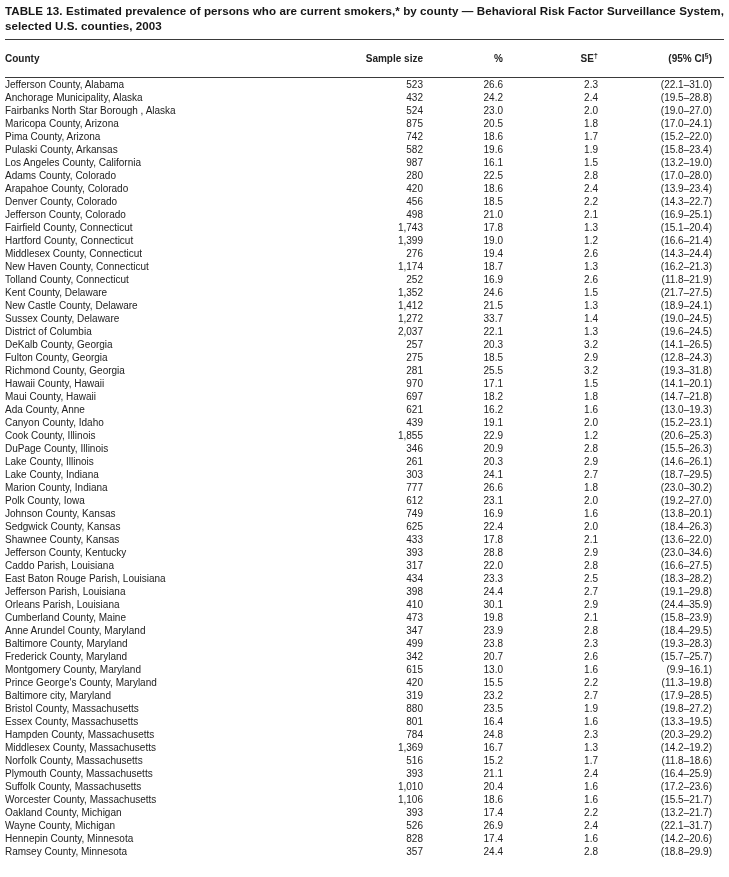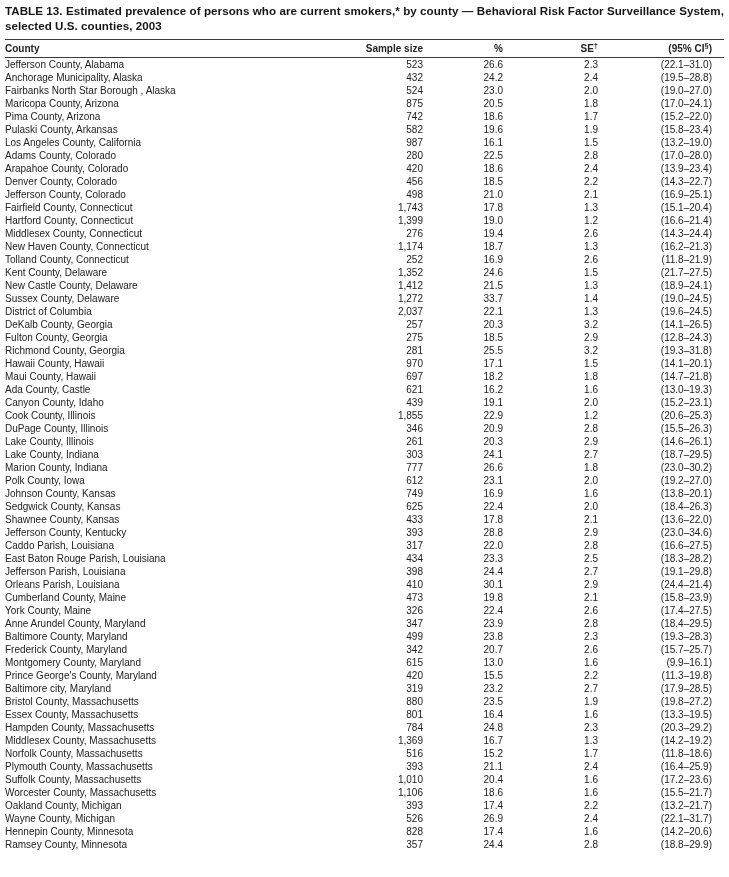--- a/index.html
+++ b/index.html
@@ -32,21 +32,21 @@
   col.c-se     { width: 95px; }
   col.c-ci     { width: 126px; }
   thead tr {
     border-top: 1.8px solid #3a3a3a;
     border-bottom: 1.5px solid #3a3a3a;
   }
   th {
     font-size: 10px;
     font-weight: bold;
     color: #222;
-    padding: 3px 0;
+    padding: 13px 0;
     white-space: nowrap;
   }
   th sup { font-size: 7.5px; line-height: 0; }
   td {
     font-size: 10px;
     height: 13px;
     line-height: 13px;
     padding: 0;
     white-space: nowrap;
     overflow: hidden;
@@ -249,21 +249,21 @@
           <td>(14.1–20.1)</td>
         </tr>
         <tr>
           <td>Maui County, Hawaii</td>
           <td>697</td>
           <td>18.2</td>
           <td>1.8</td>
           <td>(14.7–21.8)</td>
         </tr>
         <tr>
-          <td>Ada County, Castle</td>
+          <td>Ada County, Anne</td>
           <td>621</td>
           <td>16.2</td>
           <td>1.6</td>
           <td>(13.0–19.3)</td>
         </tr>
         <tr>
           <td>Canyon County, Idaho</td>
           <td>439</td>
           <td>19.1</td>
           <td>2.0</td>
@@ -358,37 +358,30 @@
           <td>398</td>
           <td>24.4</td>
           <td>2.7</td>
           <td>(19.1–29.8)</td>
         </tr>
         <tr>
           <td>Orleans Parish, Louisiana</td>
           <td>410</td>
           <td>30.1</td>
           <td>2.9</td>
-          <td>(24.4–21.4)</td>
+          <td>(24.4–35.9)</td>
         </tr>
         <tr>
           <td>Cumberland County, Maine</td>
           <td>473</td>
           <td>19.8</td>
           <td>2.1</td>
           <td>(15.8–23.9)</td>
         </tr>
         <tr>
-          <td>York County, Maine</td>
-          <td>326</td>
-          <td>22.4</td>
-          <td>2.6</td>
-          <td>(17.4–27.5)</td>
-        </tr>
-        <tr>
           <td>Anne Arundel County, Maryland</td>
           <td>347</td>
           <td>23.9</td>
           <td>2.8</td>
           <td>(18.4–29.5)</td>
         </tr>
         <tr>
           <td>Baltimore County, Maryland</td>
           <td>499</td>
           <td>23.8</td>

